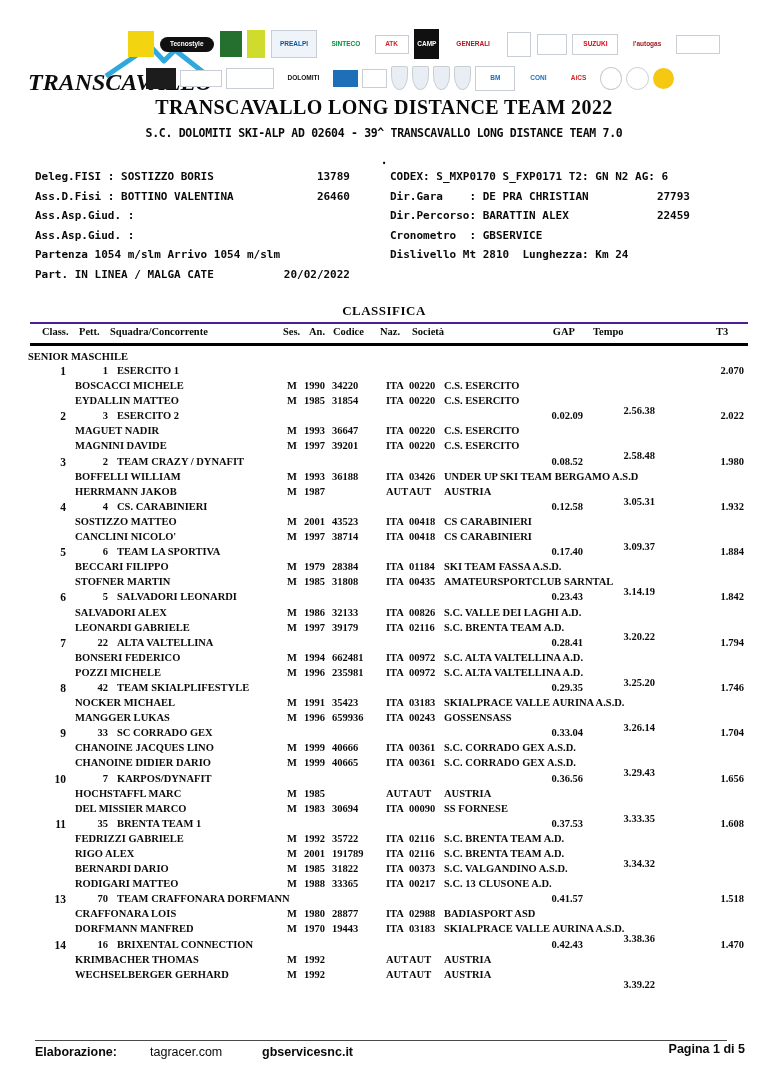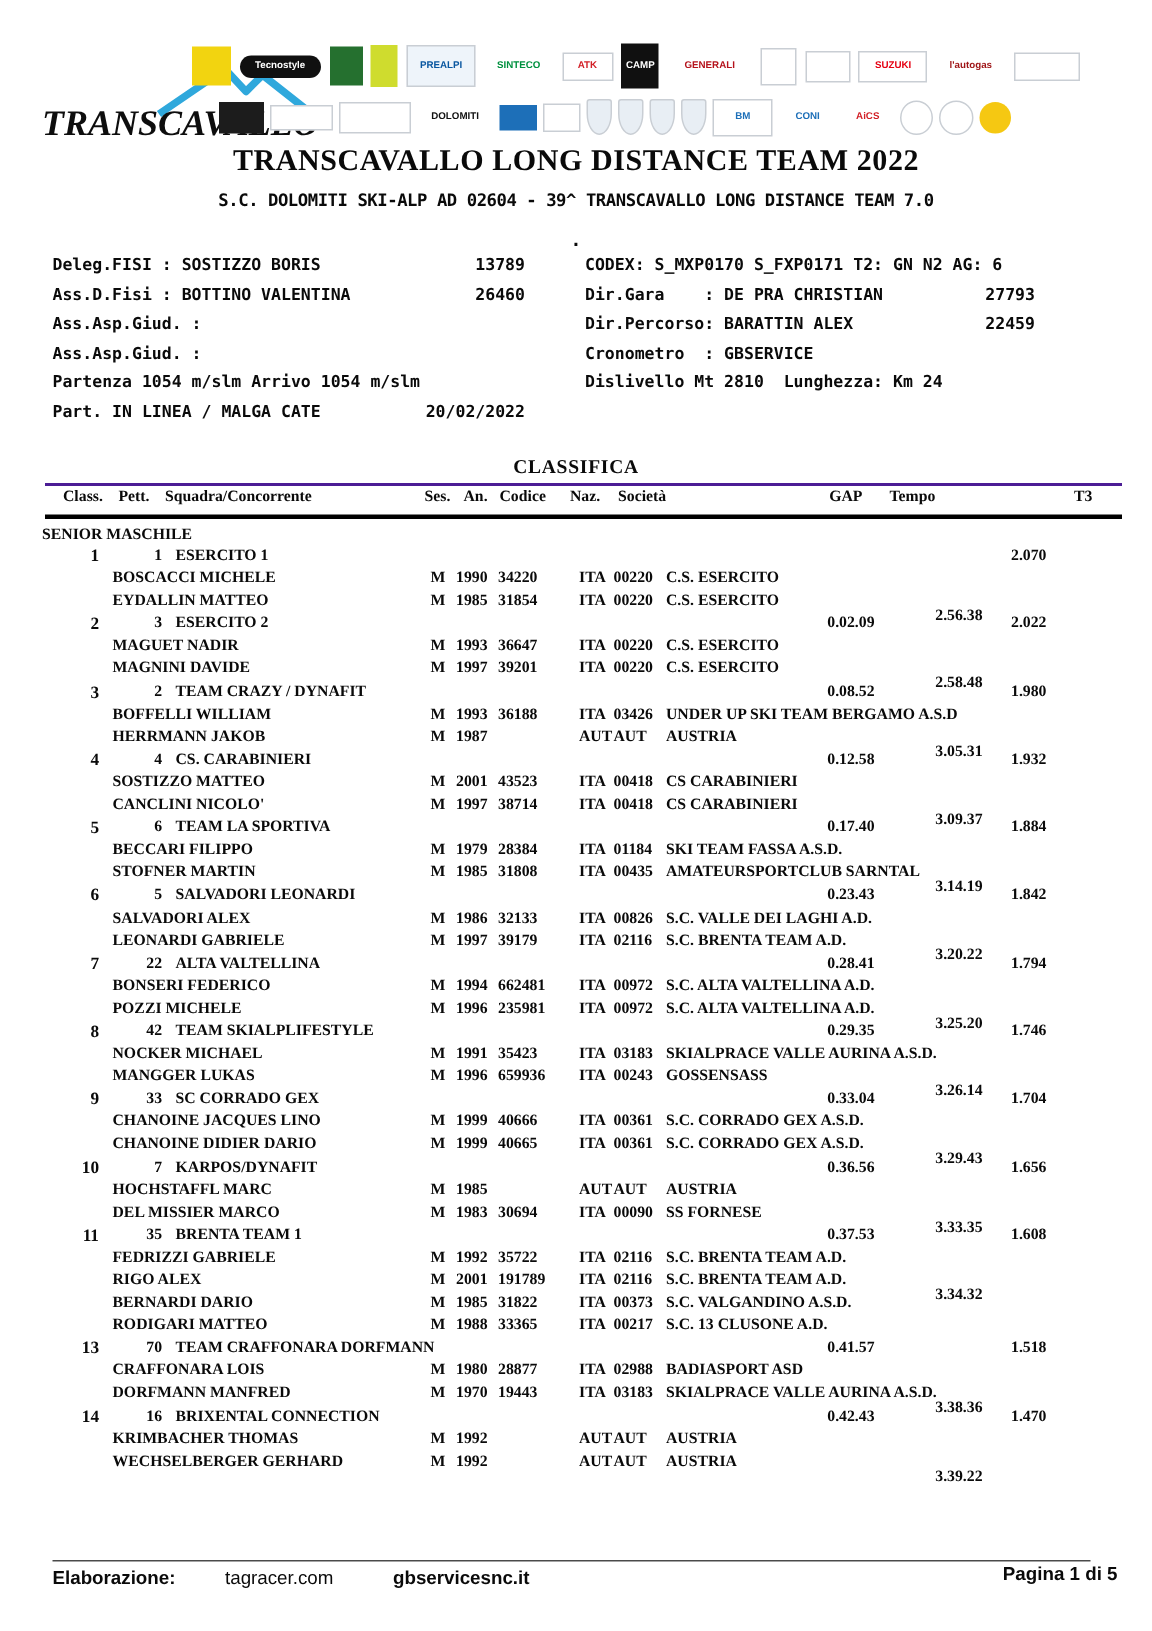--- a/index.html
+++ b/index.html
@@ -53,21 +53,21 @@
   .section-row{position:absolute;left:0;top:351px;width:736px;text-align:left;
                font:700 10.5px "Liberation Serif",serif;margin-left:28px;}
   .rows{position:absolute;left:0;top:365px;width:768px;}
   .row{position:relative;height:15.1px;}
   .row span{position:absolute;top:0;font:700 10.5px "Liberation Serif",serif;white-space:nowrap;}
   .tr-rank{left:32px;width:34px;text-align:right;font-size:11.5px !important;}
   .tr-bib{left:58px;width:50px;text-align:right;}
   .tr-name{left:117px;}
   .tr-gap{right:185px;width:90px;text-align:right;}
   .tr-tempo{right:113px;width:90px;text-align:right;margin-top:40px;}
-  .tr-t3{right:24px;width:70px;}
+  .tr-t3{right:24px;width:70px;text-align:right;}
   .ar-name{left:75px;}
   .ar-sex{left:287px;}
   .ar-year{left:304px;}
   .ar-code{left:332px;}
   .ar-naz{left:386px;}
   .ar-ccode{left:409px;}
   .ar-club{left:444px;}
 
   
   .footer-rule{position:absolute;left:35px;top:1040px;width:692px;border-top:1.5px solid #4a4a4a;}

